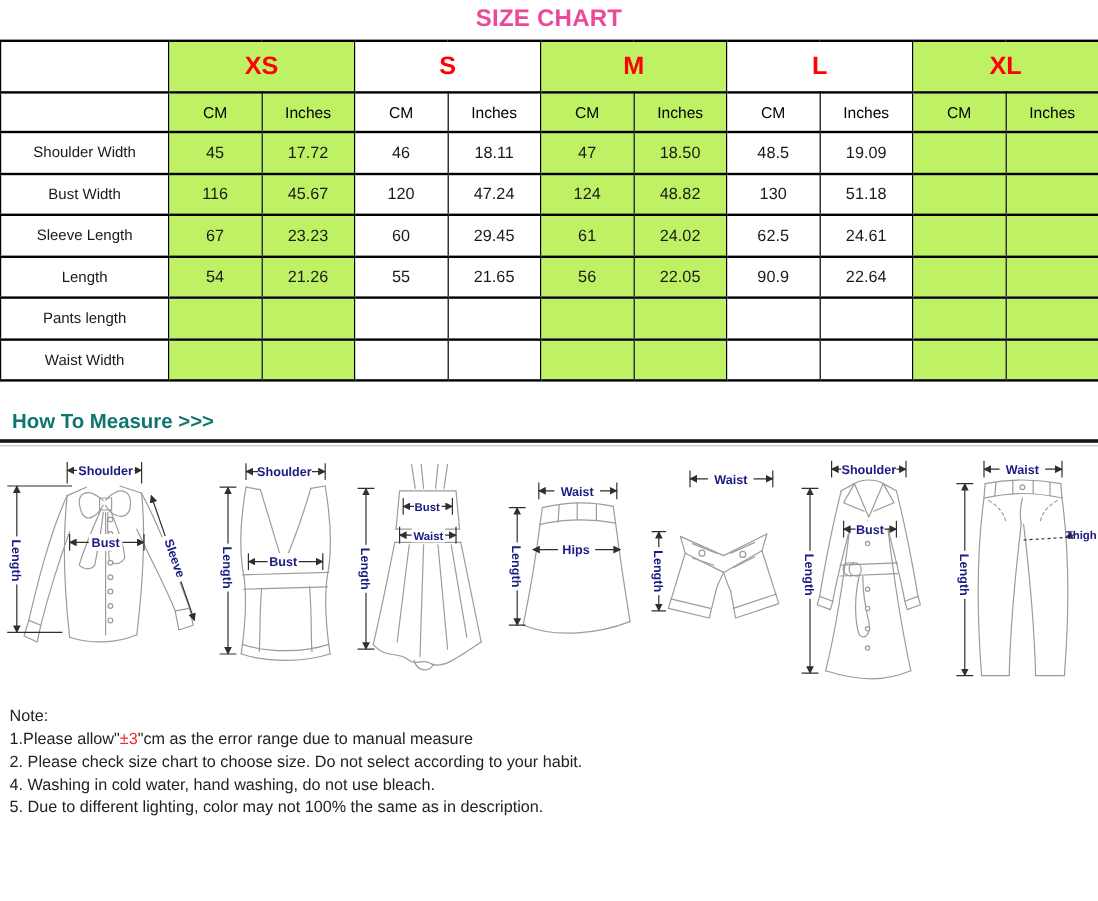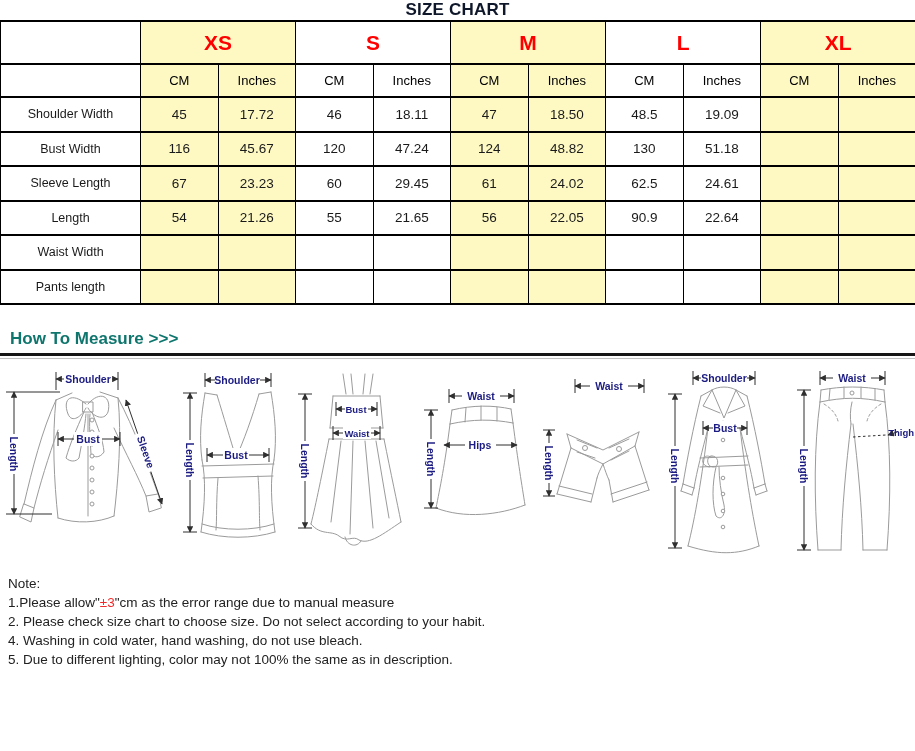--- a/index.html
+++ b/index.html
@@ -1,28 +1,28 @@
 <!DOCTYPE html>
 <html><head>
 <meta charset="utf-8">
 <style>
   html,body{margin:0;padding:0;background:#fff}
   body{width:915px;font-family:"Liberation Sans","DejaVu Sans",sans-serif;color:#111}
   .page{width:915px}
 
   
-  .title{height:20px;display:flex;align-items:center;justify-content:center;
-         font-weight:bold;font-size:17px;letter-spacing:.2px;color:#0f172a}
+  .title{height:33px;display:flex;align-items:center;justify-content:center;
+         font-weight:bold;font-size:20px;letter-spacing:.2px;color:#ec4899}
 
   
   table.sct{border-collapse:collapse;width:915px;table-layout:fixed}
   table.sct td{border-top:2px solid #000;border-bottom:2px solid #000;
                border-left:1px solid #000;border-right:1px solid #000;
                text-align:center;vertical-align:middle;overflow:hidden;padding:0}
-  .g{background:#fef9c3}
+  .g{background:#bef264}
   tr.hr1 td{height:41px}
   td.size{font-size:21px;font-weight:bold;color:#fe0000}
   tr.hr2 td{height:31px;font-weight:normal;font-size:13px;color:#000}
   tr.dr td{height:32.5px;font-size:13.5px;color:#1a1a1a}
   tr.dr td.rl{font-size:12.5px}
 
   
   .htm{margin-top:24px;padding-left:10px;font-weight:bold;font-size:17px;color:#0f766e}
   .rule1{margin-top:4px;height:3px;background:#161616}
   .rule2{margin-top:2px;height:1px;background:#c0c0c0}
@@ -132,34 +132,34 @@
       <td>55</td>
       <td>21.65</td>
       <td class="g">56</td>
       <td class="g">22.05</td>
       <td>90.9</td>
       <td>22.64</td>
       <td class="g"></td>
       <td class="g"></td>
     </tr>
     <tr class="dr">
+      <td class="rl">Pants length</td>
+      <td class="g"></td>
+      <td class="g"></td>
+      <td></td>
+      <td></td>
+      <td class="g"></td>
+      <td class="g"></td>
+      <td></td>
+      <td></td>
+      <td class="g"></td>
+      <td class="g"></td>
+    </tr>
+    <tr class="dr">
       <td class="rl">Waist Width</td>
-      <td class="g"></td>
-      <td class="g"></td>
-      <td></td>
-      <td></td>
-      <td class="g"></td>
-      <td class="g"></td>
-      <td></td>
-      <td></td>
-      <td class="g"></td>
-      <td class="g"></td>
-    </tr>
-    <tr class="dr">
-      <td class="rl">Pants length</td>
       <td class="g"></td>
       <td class="g"></td>
       <td></td>
       <td></td>
       <td class="g"></td>
       <td class="g"></td>
       <td></td>
       <td></td>
       <td class="g"></td>
       <td class="g"></td>

